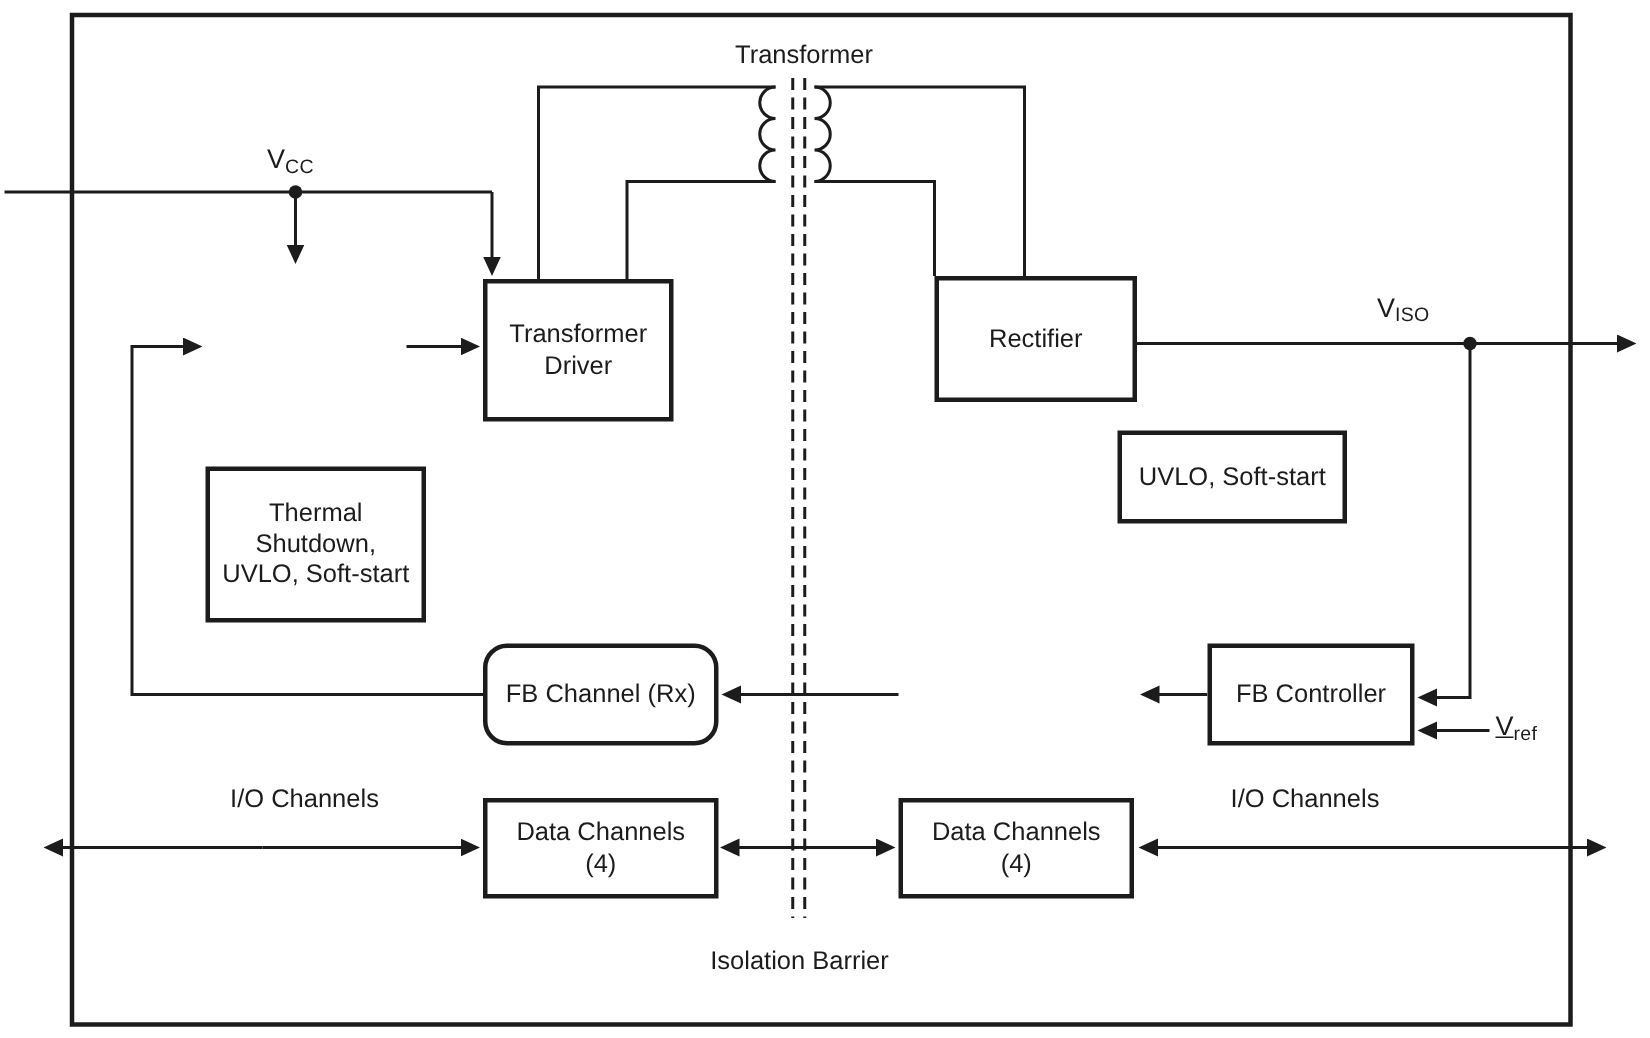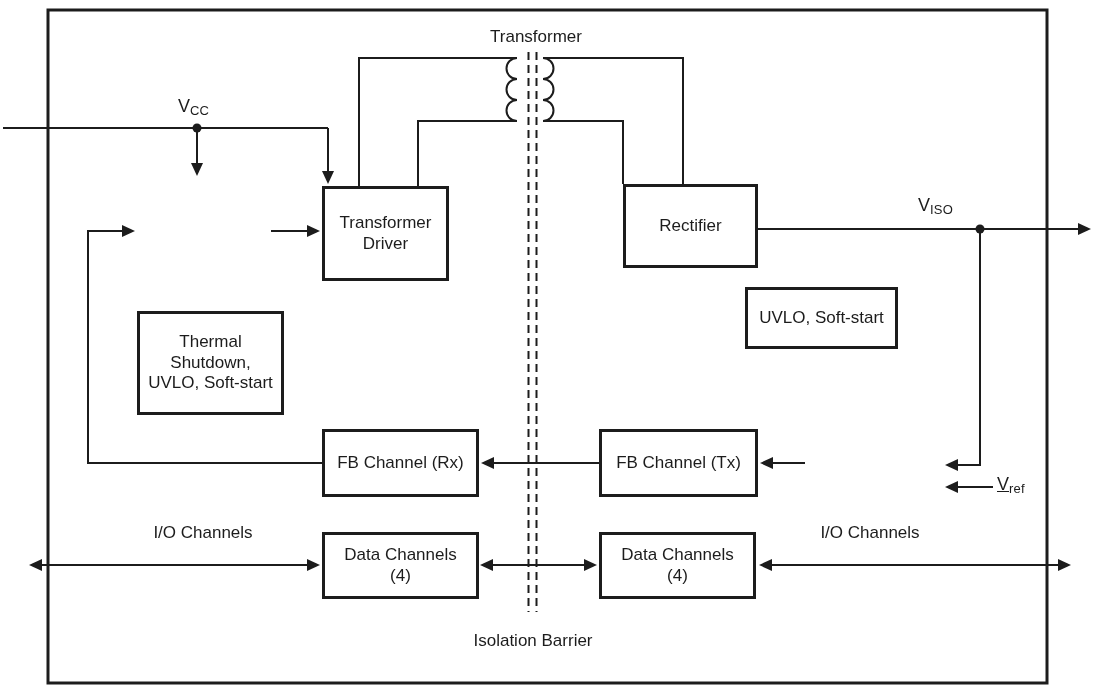--- a/index.html
+++ b/index.html
@@ -110,28 +110,28 @@
   </div>
 
   <div class="box" style="left:599px;top:184px;width:135px;height:84px;margin-left:24px;">
     <span>Rectifier</span>
   </div>
 
   <div class="box" style="left:745px;top:287px;width:153px;height:62px;">
     <span>UVLO, Soft-start</span>
   </div>
 
-  <div class="box" style="left:322px;top:429px;width:157px;height:68px;">
+  <div class="box" style="left:322px;top:429px;width:157px;height:68px;border-radius:16px;">
     <span>FB Channel (Rx)</span>
   </div>
 
-  <div class="box" style="left:599px;top:429px;width:159px;height:68px;">
-    <span>FB Channel (Tx)</span>
+
+  <div class="box" style="left:805px;top:429px;width:138px;height:68px;">
+    <span>FB Controller</span>
   </div>
-
 
   <div class="box" style="left:322px;top:532px;width:157px;height:67px;">
     <span>Data Channels
 (4)</span>
   </div>
 
   <div class="box" style="left:599px;top:532px;width:157px;height:67px;">
     <span>Data Channels
 (4)</span>
   </div>

